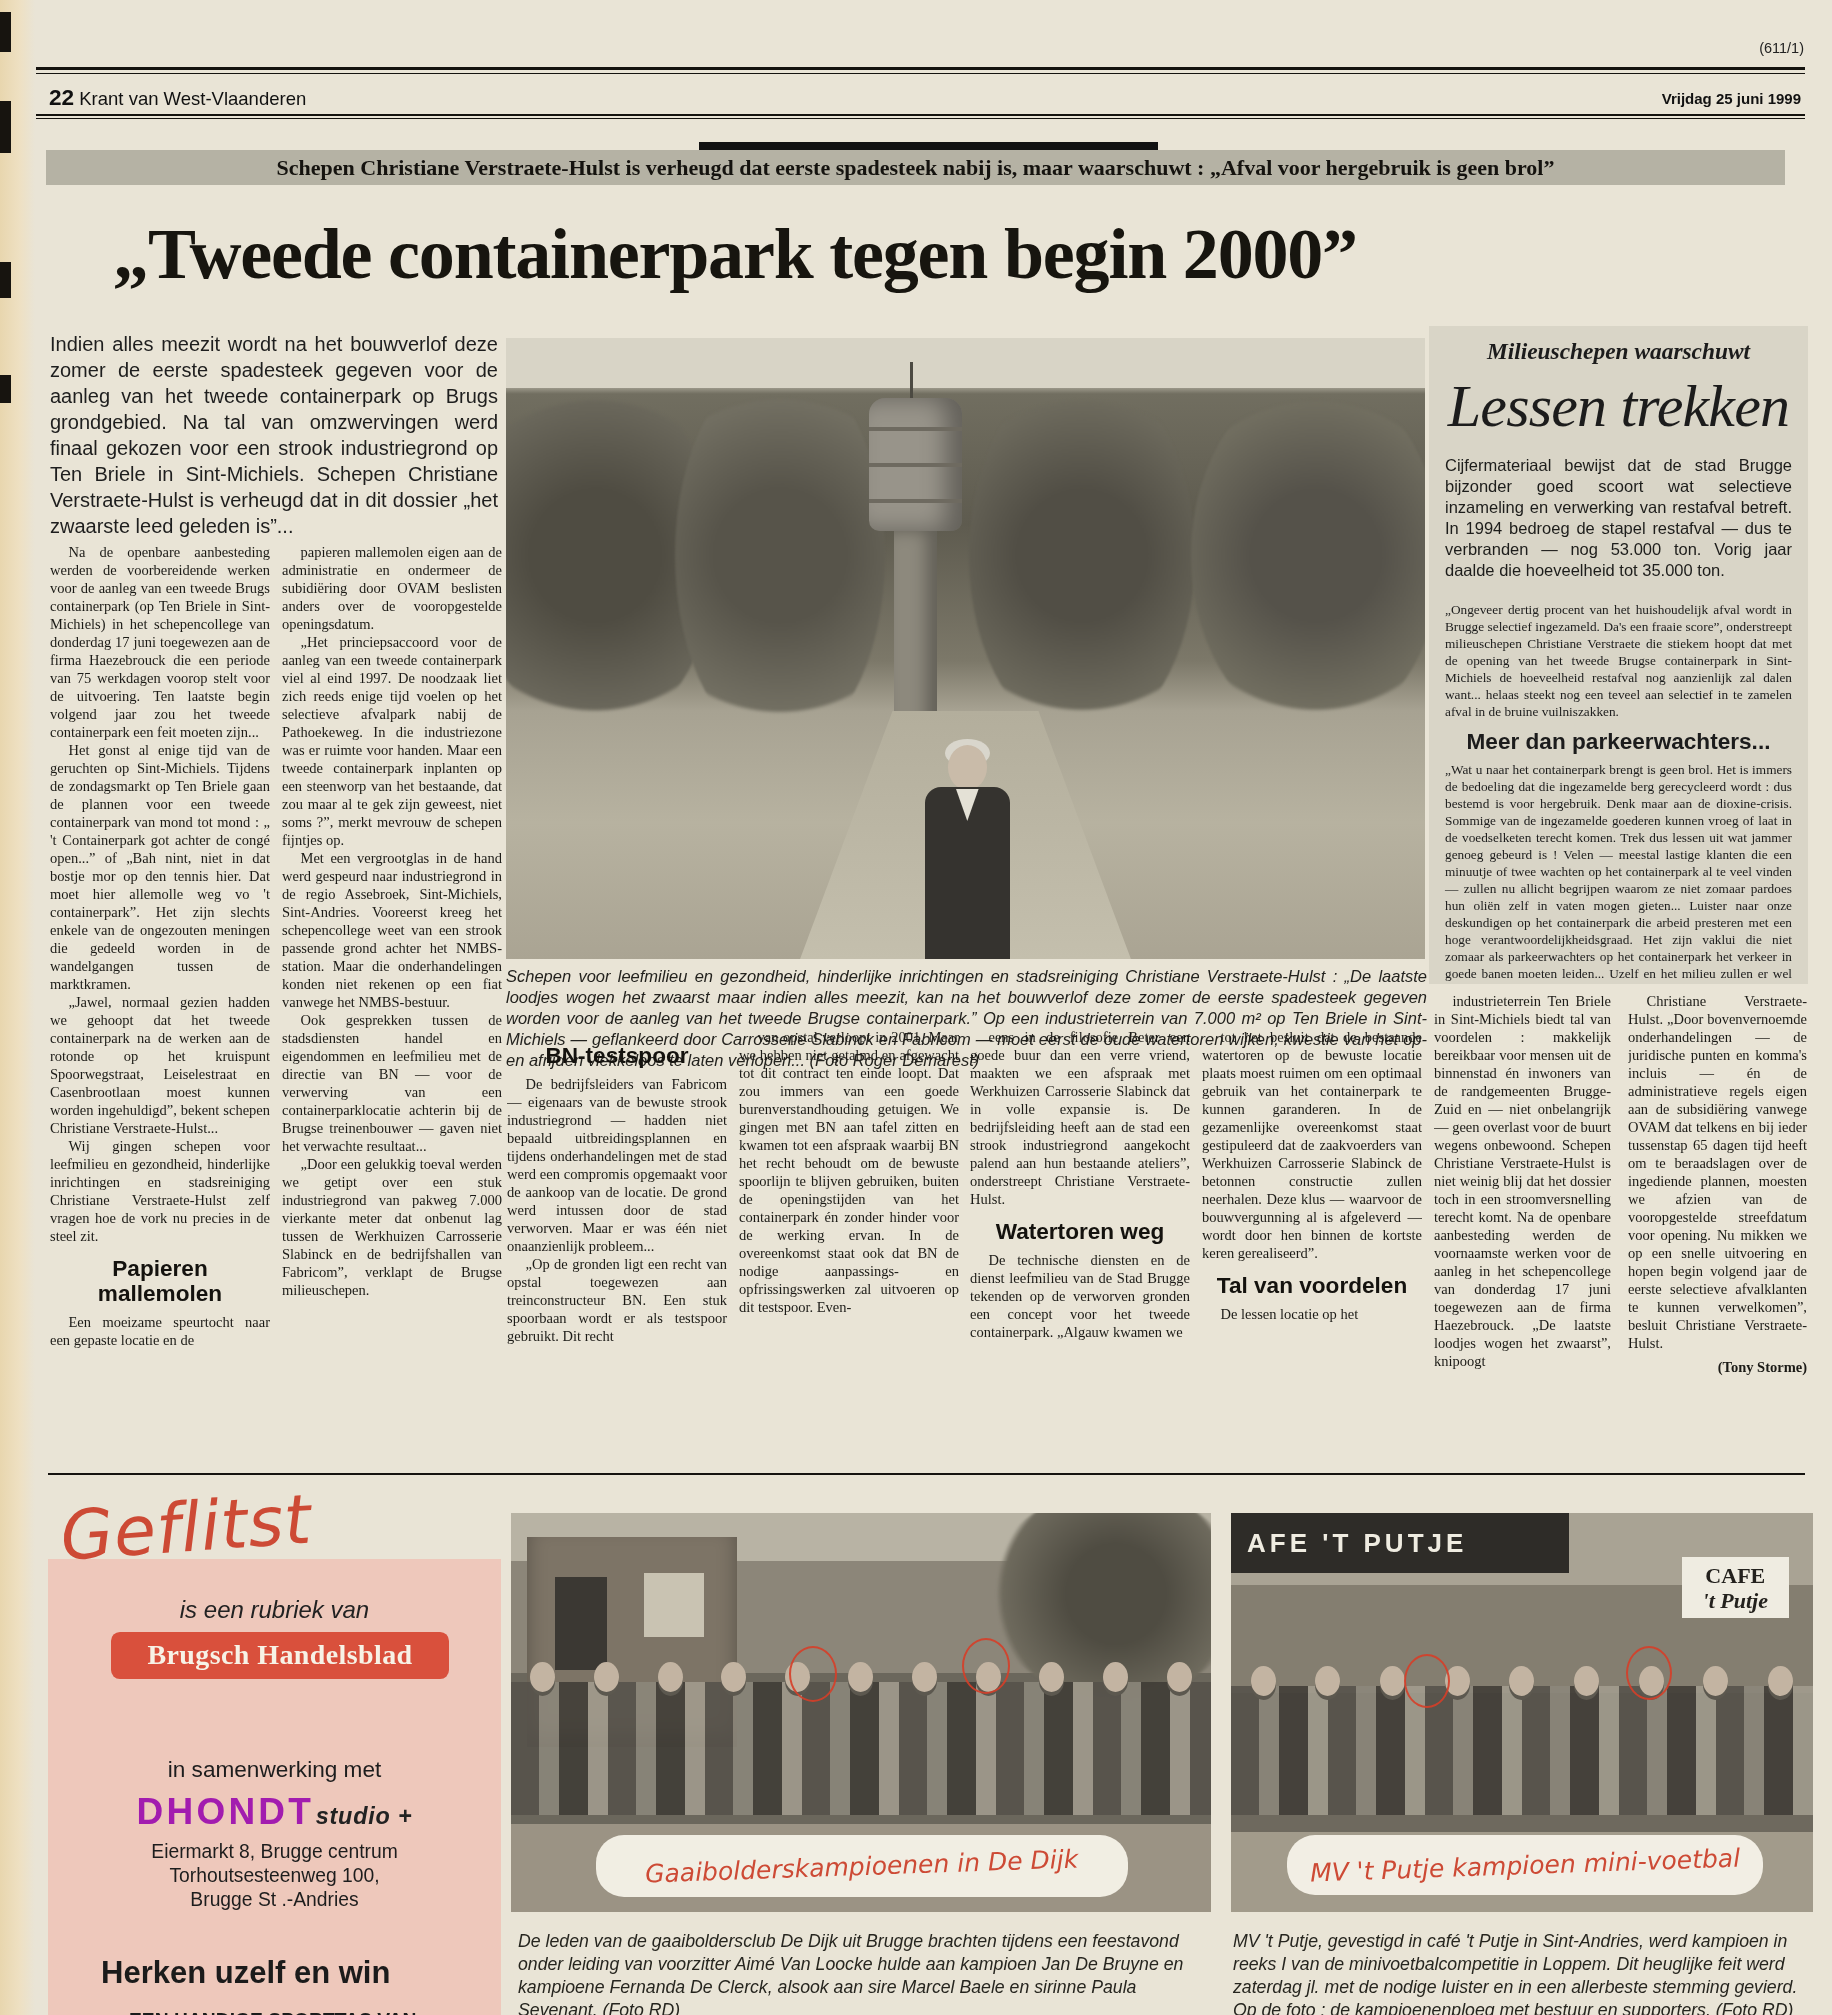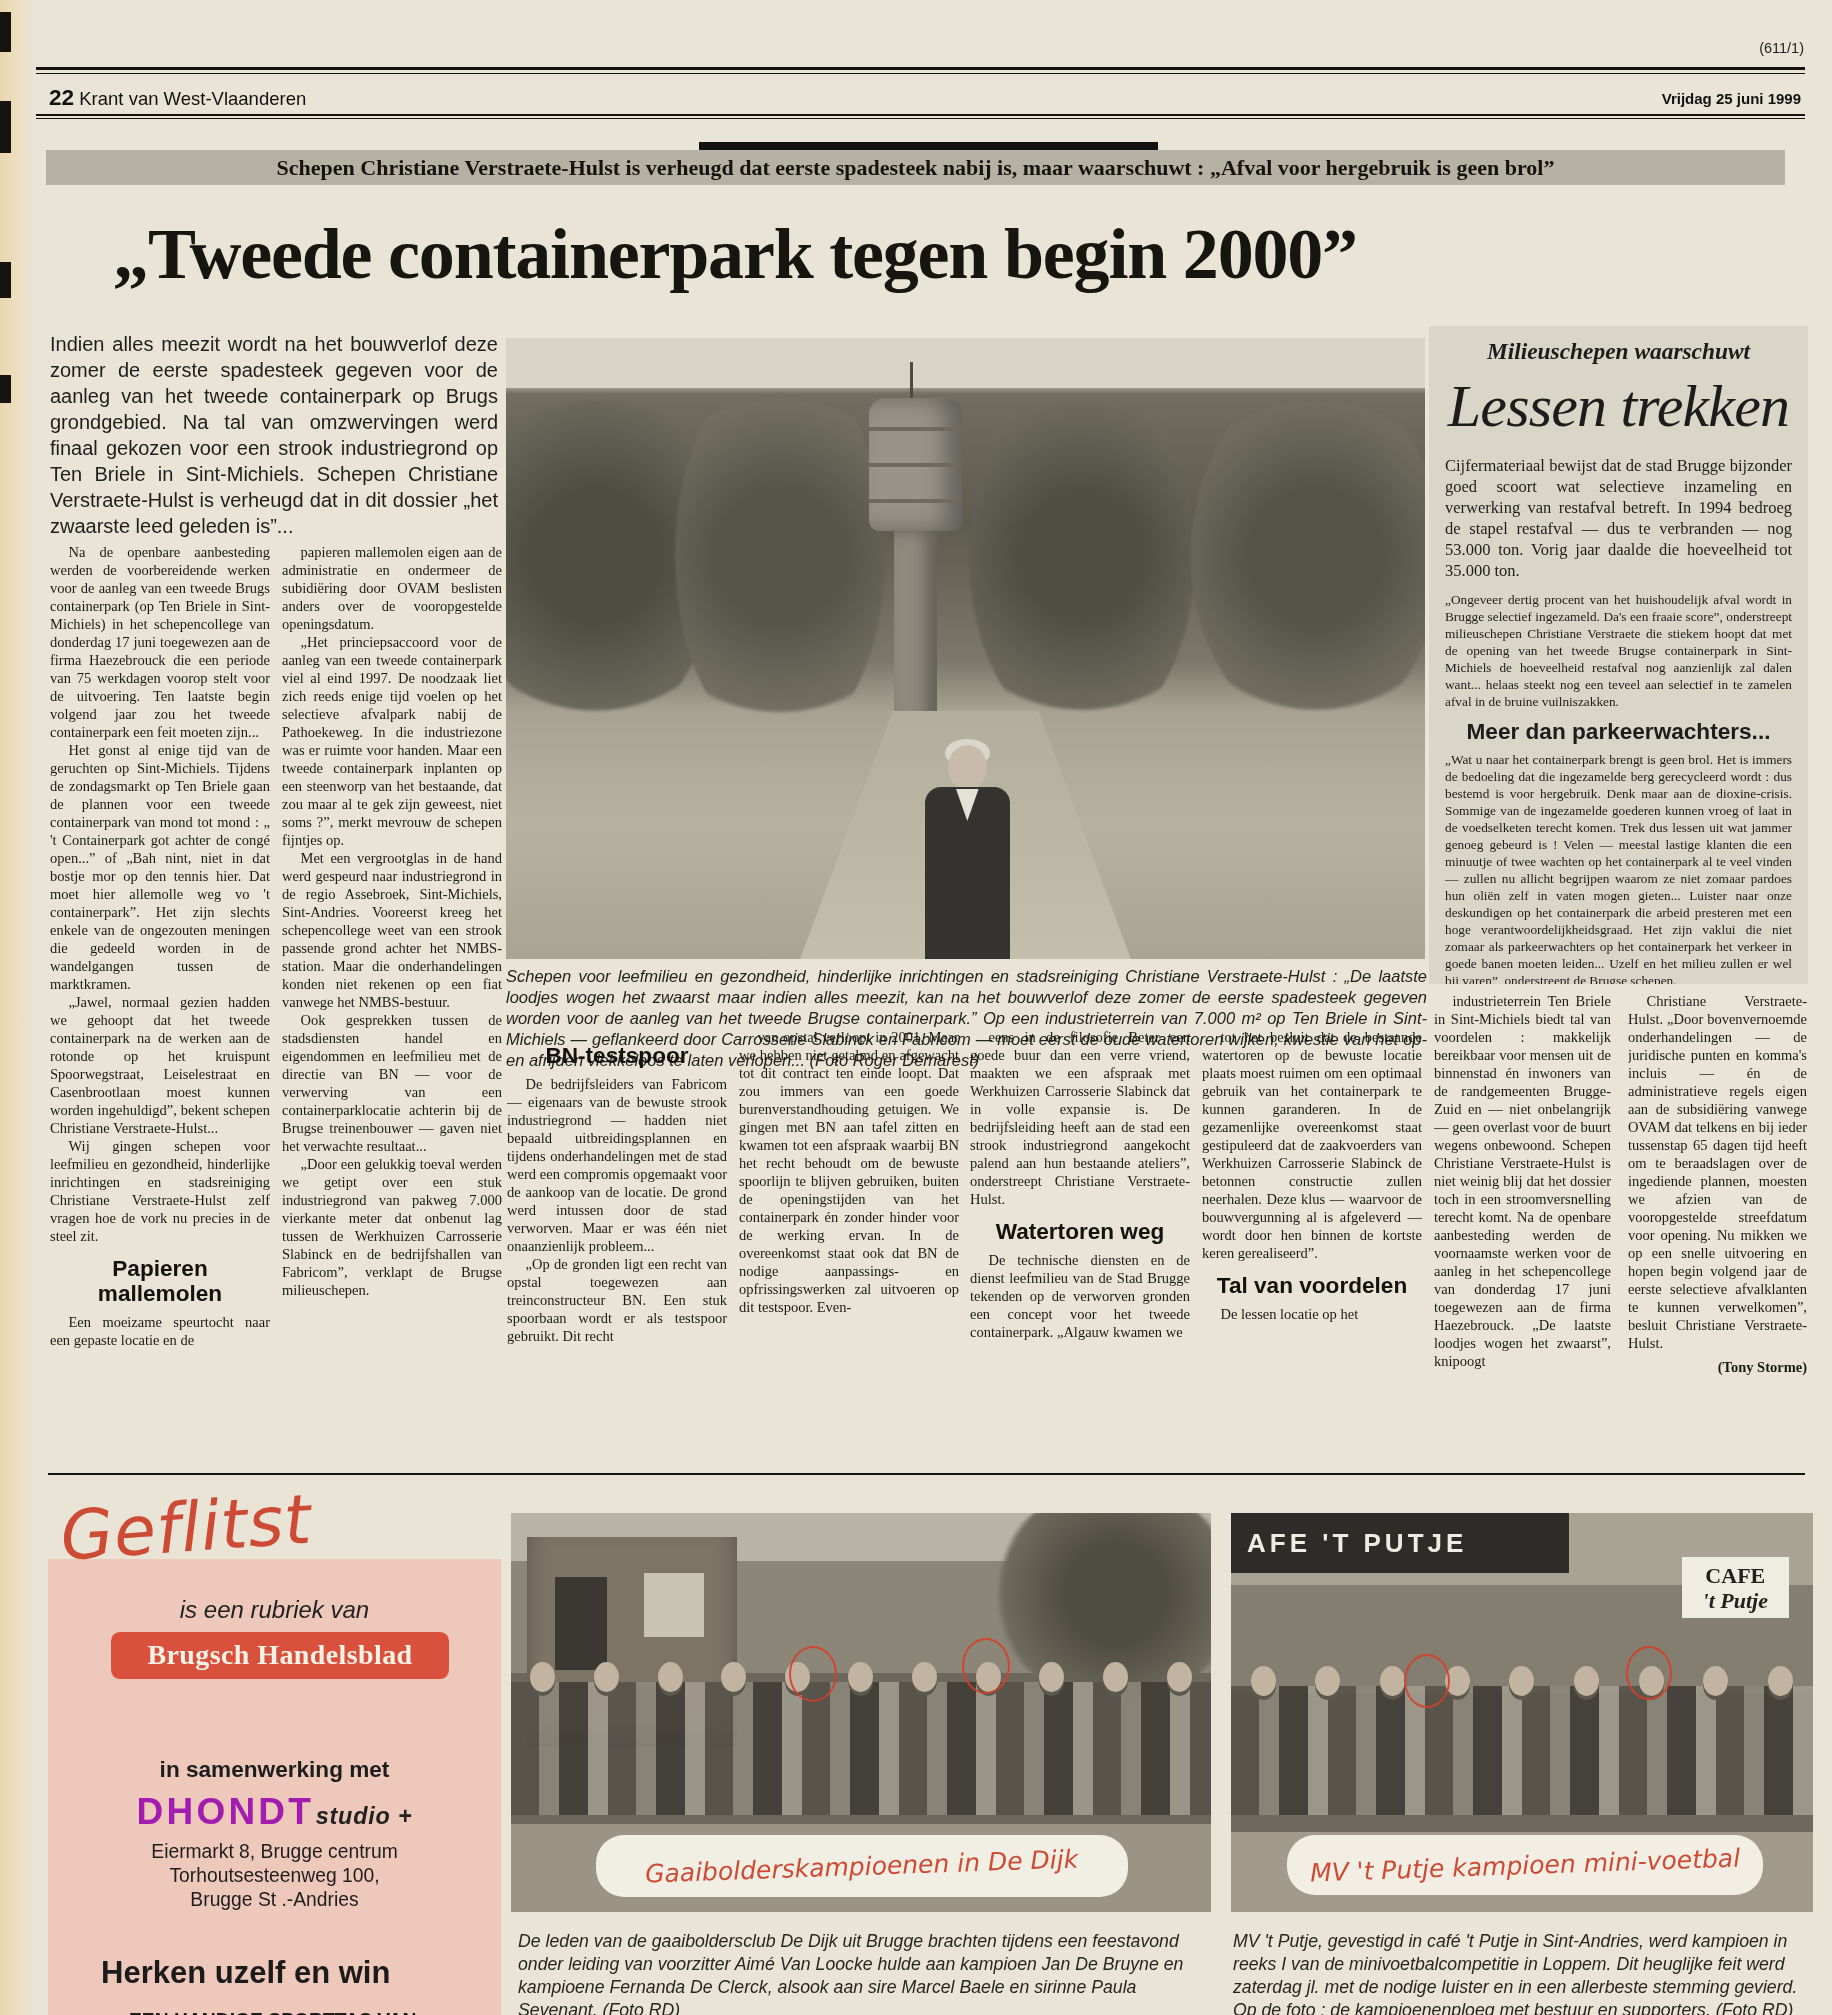--- a/index.html
+++ b/index.html
@@ -67,35 +67,35 @@
   .fw-hair{position:absolute;left:28px;top:-5.6px;width:45px;height:28px;border-radius:50%;background:#d9d6cc;}
   .fw-body{position:absolute;left:8px;top:42px;width:85px;height:177px;border-radius:16px 16px 4px 4px;background:#35332f;}
   .fw-collar{position:absolute;left:39px;top:44px;width:22.6px;height:32px;background:#e4e1d6;clip-path:polygon(0 0,100% 0,50% 100%);}
   .main-caption{position:absolute;left:506px;top:966px;width:921px;font-family:"Liberation Sans",sans-serif;
    font-style:italic;font-size:16.5px;line-height:21px;text-align:justify;color:#23221e;}
   
   .sidebar{position:absolute;left:1429px;top:326px;width:379px;height:658px;background:#d9d5c7;
    box-sizing:border-box;padding:10.5px 16px;overflow:hidden;}
   .sb-kicker{font-weight:bold;font-style:italic;font-size:23.4px;text-align:center;margin:1.6px 0 7.3px;}
   .sb-head{font-style:italic;font-size:60px;text-align:center;margin:0 0 13.7px;letter-spacing:-0.8px;}
-  .sb-intro{font-family:Liberation Serif, serif;font-size:16.5px;line-height:21px;text-align:justify;margin-bottom:10px;color:#1d1d1b;}
+  .sb-intro{font-family:Liberation Sans, sans-serif;font-size:16.5px;line-height:21px;text-align:justify;margin-bottom:20px;color:#1d1d1b;}
   .sb-p{font-size:13.3px;line-height:17px;text-align:justify;margin:0 0 3.2px;}
   .sb-sub{font-family:"Liberation Sans",sans-serif;font-weight:bold;font-size:22.6px;text-align:center;margin:8.9px 0 6.4px;}
   
   
   .gpanel{position:absolute;left:48px;top:1559px;width:453px;height:1038px;background:#eec8bb;
    box-sizing:border-box;}
   .gscript{position:absolute;left:60px;top:1482px;width:427px;font-family:"DejaVu Sans",sans-serif;
    font-style:italic;font-size:68px;color:#cd4a35;transform:rotate(-4deg);letter-spacing:0.8px;}
   .gline1{position:absolute;left:48px;top:1596px;width:453px;text-align:center;
    font-family:"Liberation Sans",sans-serif;font-style:italic;font-size:24px;color:#222;}
   .gbrand{position:absolute;left:111px;top:1632px;width:330px;background:#d9503c;border-radius:8.9px;
    padding:7.3px 4px;text-align:center;color:#f7f2e6;font-weight:bold;font-size:28px;letter-spacing:0.4px;}
   .gline2{position:absolute;left:48px;top:1757px;width:453px;text-align:center;
-   font-family:"Liberation Sans",sans-serif;font-weight:bold;font-size:22.6px;color:#1d1d1d;}
+   font-family:"Liberation Sans",sans-serif;font-weight:normal;font-size:22.6px;color:#1d1d1d;}
   .gpartner{position:absolute;left:48px;top:1791px;width:453px;text-align:center;white-space:nowrap;}
   .gpartner .p1{font-family:Liberation Sans, sans-serif;font-weight:bold;font-size:37px;letter-spacing:3.2px;color:#a21caf;}
   .gpartner .p2{font-family:"Liberation Sans",sans-serif;font-weight:bold;font-style:italic;font-size:23.4px;letter-spacing:0.8px;color:#222;}
   .gaddr{position:absolute;left:48px;top:1840px;width:453px;text-align:center;
    font-family:"Liberation Sans",sans-serif;font-size:19.3px;line-height:24px;color:#1d1d1d;}
   .gwin{position:absolute;left:101px;top:1955px;width:355px;font-family:"Liberation Sans",sans-serif;
    font-weight:bold;font-size:31px;color:#1b1b1b;}
   .gbullets{position:absolute;left:101px;top:2009px;width:355px;margin:0;padding:0;list-style:none;}
   .gbullets li{font-family:"Liberation Sans",sans-serif;font-weight:bold;font-size:19.3px;line-height:24px;
    margin-bottom:17px;padding-left:28px;position:relative;color:#1b1b1b;}

